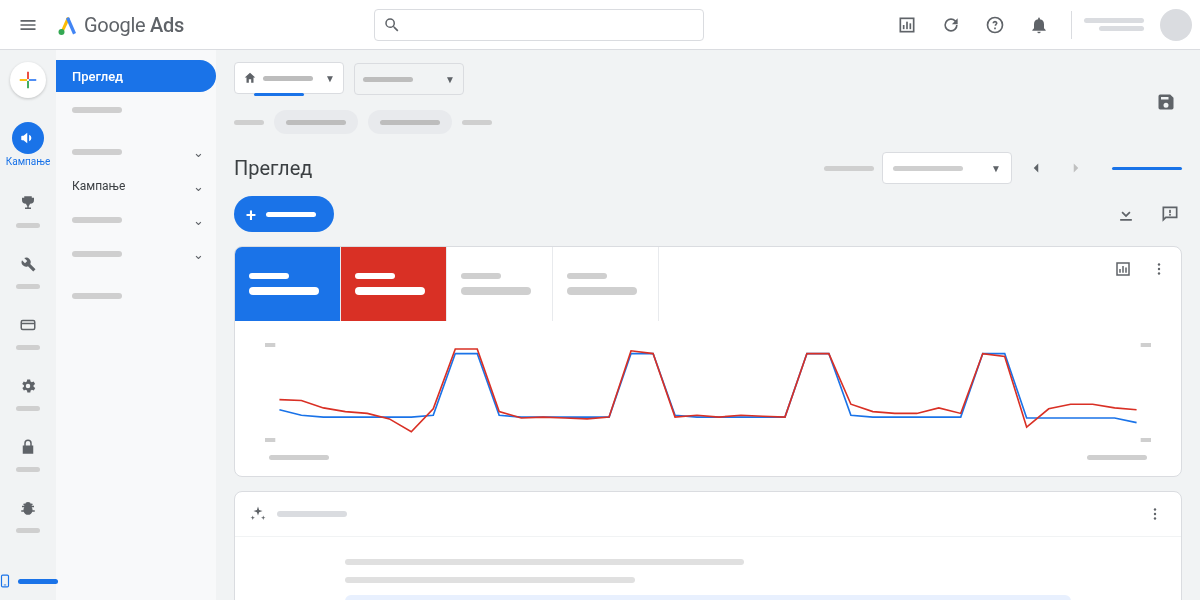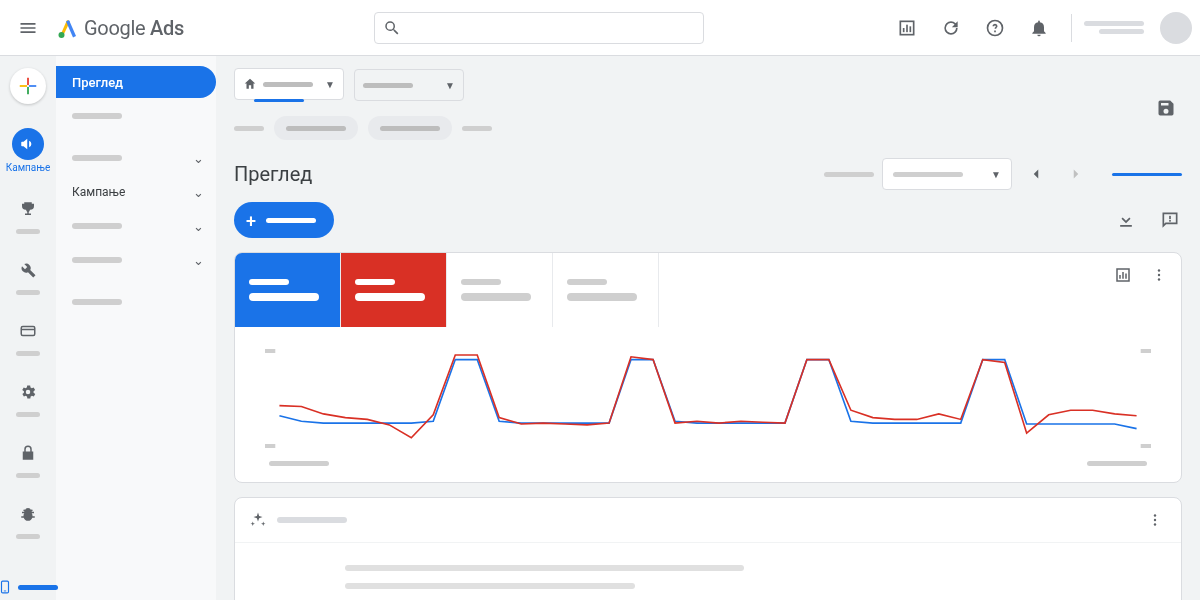--- a/index.html
+++ b/index.html
@@ -1,19 +1,19 @@
 <!DOCTYPE html>
 <html><head>
 <meta charset="utf-8">
 <style>
 * { margin: 0; padding: 0; box-sizing: border-box; font-family: Roboto, Arial, sans-serif; }
 body { background: #fff; color: #3c4043; font-size: 13px; overflow: hidden; }
 
 
-.header { height: 56px; border-bottom: 1px solid #dadce0; display: flex; align-items: center; padding: 0 8px; gap: 8px; }
+.header { height: 50px; border-bottom: 1px solid #dadce0; display: flex; align-items: center; padding: 0 8px; gap: 8px; }
 .menu-btn { width: 40px; height: 40px; display: flex; align-items: center; justify-content: center; border-radius: 50%; cursor: pointer; }
 .logo-wrap { display: flex; align-items: center; gap: 4px; margin-right: 8px; }
 .logo-text { font-size: 20px; color: #5f6368; letter-spacing: -0.3px; }
 .logo-text b { color: #5f6368; font-weight: 500; }
 .search-wrap { flex: 1; display: flex; justify-content: center; }
 .search-box { width: 330px; height: 32px; border: 1px solid #dadce0; border-radius: 4px; display: flex; align-items: center; padding: 0 8px; }
 .header-actions { display: flex; align-items: center; gap: 4px; }
 .hicon { width: 40px; height: 40px; display: flex; align-items: center; justify-content: center; border-radius: 50%; cursor: pointer; color: #5f6368; }
 .divider-v { width: 1px; height: 28px; background: #dadce0; margin: 0 8px; }
 .acct-block { display: flex; flex-direction: column; align-items: flex-end; gap: 3px; }

